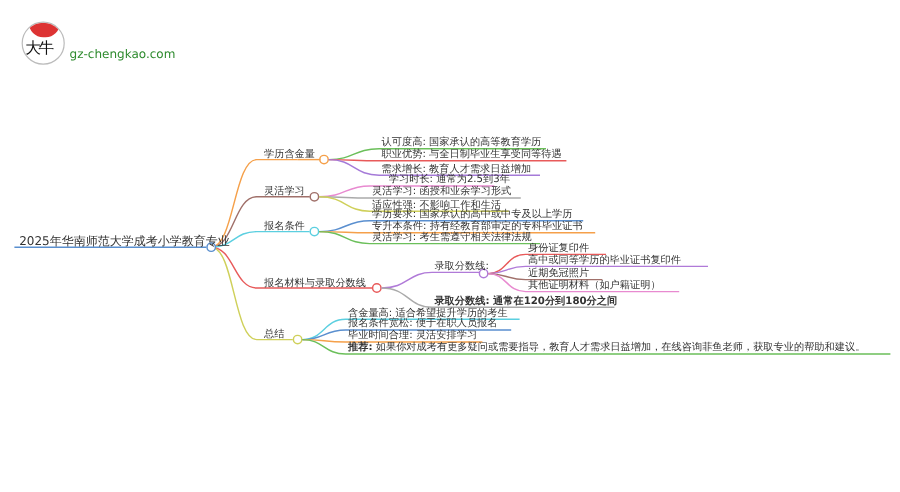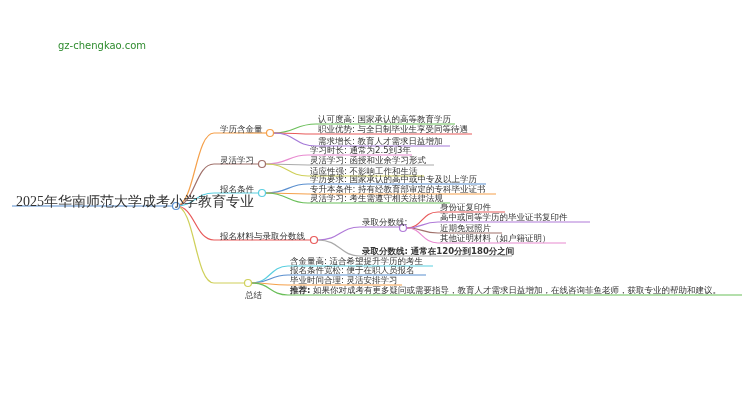--- a/index.html
+++ b/index.html
@@ -5,27 +5,31 @@
   html, body { margin:0; padding:0; background:#ffffff; }
   body { width:750px; height:410px; position:relative; overflow:hidden; font-family:"DejaVu Sans", sans-serif; }
   .logo { position:absolute; left:18px; top:18px; width:220px; height:40px; }
   .logo-badge { position:absolute; left:0; top:0; width:34px; height:34px; border-radius:50%; border:1.5px solid #bbb; background:#fff; overflow:hidden; }
   .logo-badge .red { position:absolute; left:5px; top:0; width:26px; height:12px; background:#d33; border-radius:0 0 14px 14px; }
   .logo-badge .glyph { position:absolute; left:2px; top:12px; font-size:13px; color:#111; font-family:"DejaVu Serif", serif; letter-spacing:-2px; }
   .logo-title { position:absolute; left:40px; top:3px; font-size:14px; font-weight:bold; color:#2e8b2e; letter-spacing:0.5px; }
   .logo-url { position:absolute; left:40px; top:22px; font-size:10px; color:#2e8b2e; }
   svg.map { position:absolute; left:0; top:0; }
   .lbl { position:absolute; font-size:8.5px; color:#333; white-space:nowrap; line-height:10px; }
-  .root { font-size:14px; color:#333;font-family:Liberation Serif, serif; }
+  .root { font-size:10px; color:#333; }
   .bold-k { font-weight:bold; }
 </style>
 </head>
 <body>
 
 <div class="logo">
+  <div class="logo-badge">
+    <div class="red"></div>
+    <div class="glyph">大牛</div>
+  </div>
   <div class="logo-url">gz-chengkao.com</div>
 </div>
 
 <svg class="map" width="750" height="410">
 
   <line x1="12" y1="206" x2="172" y2="206" stroke="#5a8fcf" stroke-width="1.2"></line>
 
   <path d="M176,206 C195,206 195,133 214,133 L248,133" fill="none" stroke="#f5a04a" stroke-width="1.2"></path>
   <path d="M176,206 C195,206 195,164 214,164 L258,164" fill="none" stroke="#a0706a" stroke-width="1.2"></path>
   <path d="M176,206 C195,206 195,193 214,193 L258,193" fill="none" stroke="#5bcfe0" stroke-width="1.2"></path>
@@ -67,27 +71,27 @@
   <path d="M252,283 C270,283 270,285 288,285 L402,285" fill="none" stroke="#f5a04a" stroke-width="1.2"></path>
   <path d="M252,283 C270,283 270,295 288,295 L742,295" fill="none" stroke="#6bbf5a" stroke-width="1.2"></path>
 </svg>
 
 <div class="lbl root" style="left:16px;top:197px;">2025年华南师范大学成考小学教育专业</div>
 
 <div class="lbl" style="left:220px;top:124px;">学历含金量</div>
 <div class="lbl" style="left:220px;top:155px;">灵活学习</div>
 <div class="lbl" style="left:220px;top:184px;">报名条件</div>
 <div class="lbl" style="left:220px;top:231px;">报名材料与录取分数线</div>
-<div class="lbl" style="left:220px;top:290px;margin-left:25px;">总结</div>
+<div class="lbl" style="left:220px;top:274px;">总结</div>
 
 <div class="lbl" style="left:318px;top:114px;">认可度高: 国家承认的高等教育学历</div>
 <div class="lbl" style="left:318px;top:124px;">职业优势: 与全日制毕业生享受同等待遇</div>
 <div class="lbl" style="left:318px;top:136px;">需求增长: 教育人才需求日益增加</div>
 
-<div class="lbl" style="left:310px;top:145px;">学习时长: 通常为2.5到3年</div>
+<div class="lbl" style="left:324px;top:145px;">学习时长: 通常为2.5到3年</div>
 <div class="lbl" style="left:310px;top:155px;">灵活学习: 函授和业余学习形式</div>
 <div class="lbl" style="left:310px;top:166px;">适应性强: 不影响工作和生活</div>
 
 <div class="lbl" style="left:310px;top:174px;">学历要求: 国家承认的高中或中专及以上学历</div>
 <div class="lbl" style="left:310px;top:184px;">专升本条件: 持有经教育部审定的专科毕业证书</div>
 <div class="lbl" style="left:310px;top:193px;">灵活学习: 考生需遵守相关法律法规</div>
 
 <div class="lbl" style="left:362px;top:217px;">录取分数线:</div>
 <div class="lbl" style="left:440px;top:202px;">身份证复印件</div>
 <div class="lbl" style="left:440px;top:212px;">高中或同等学历的毕业证书复印件</div>

